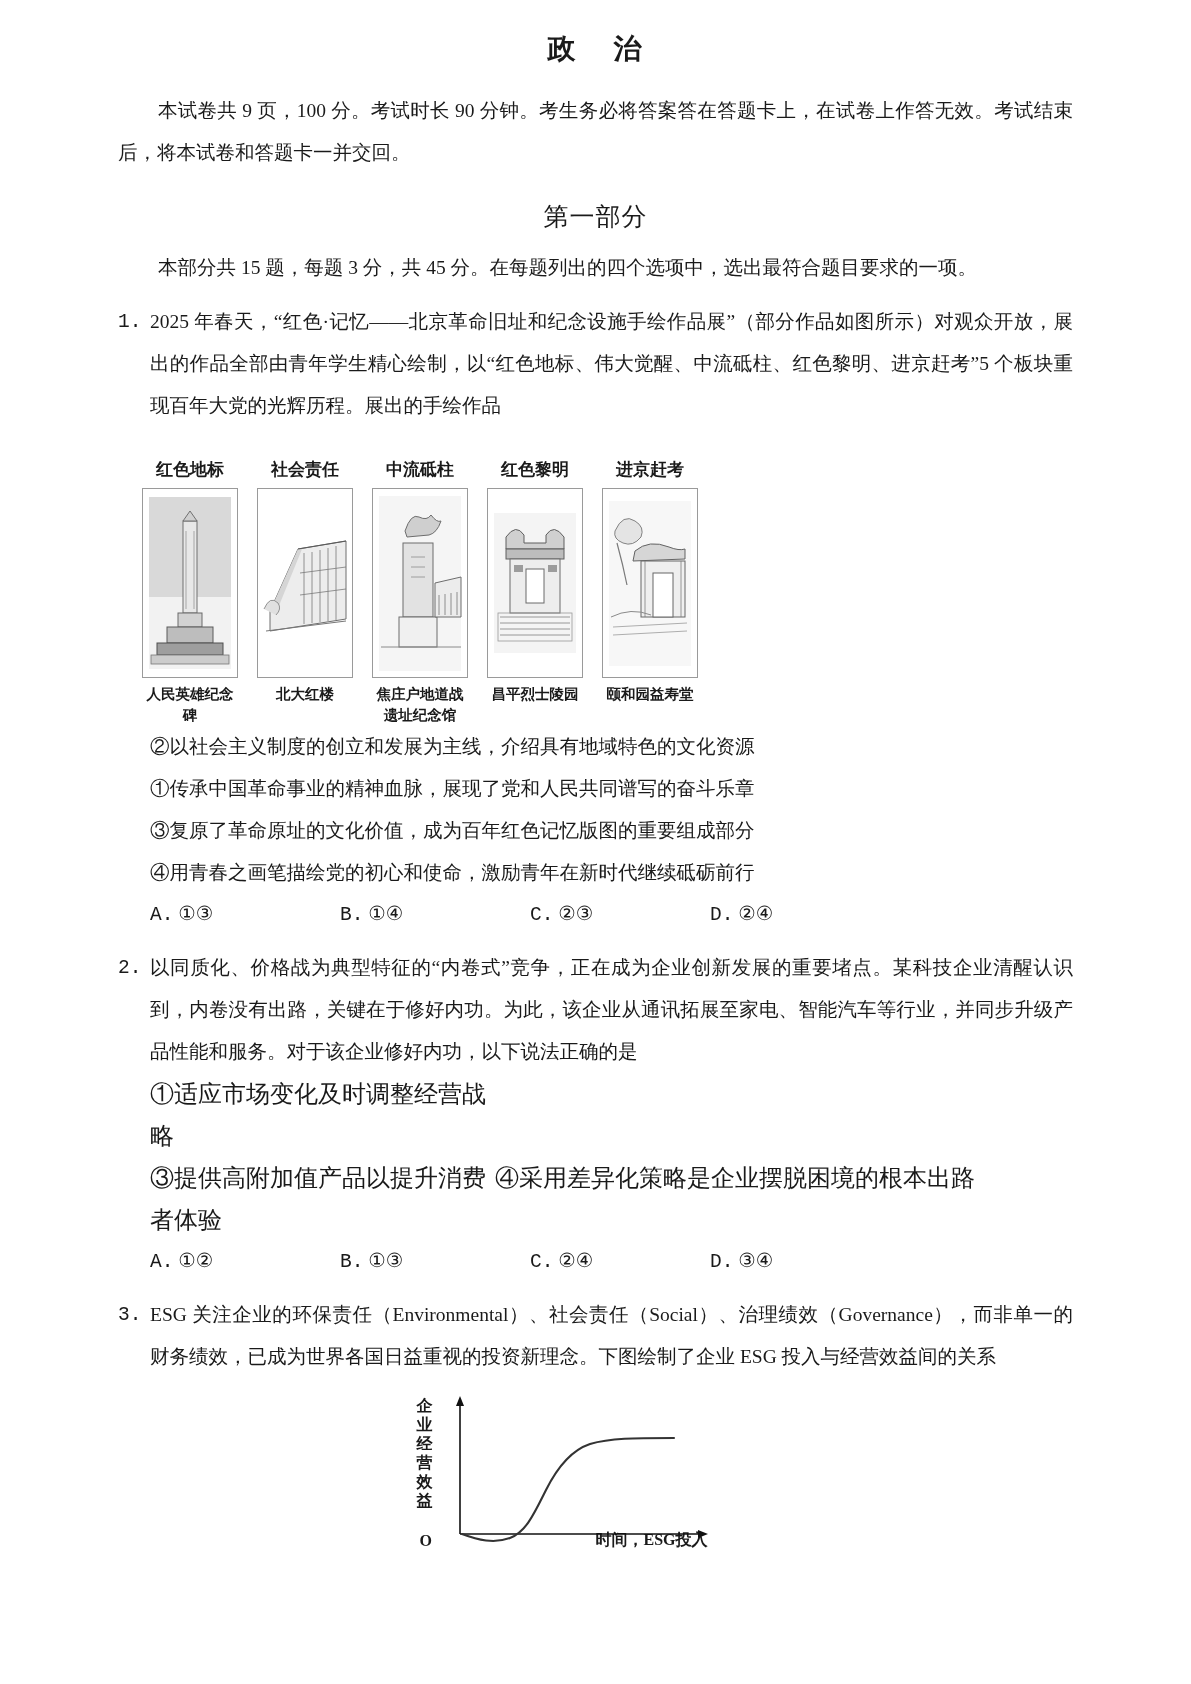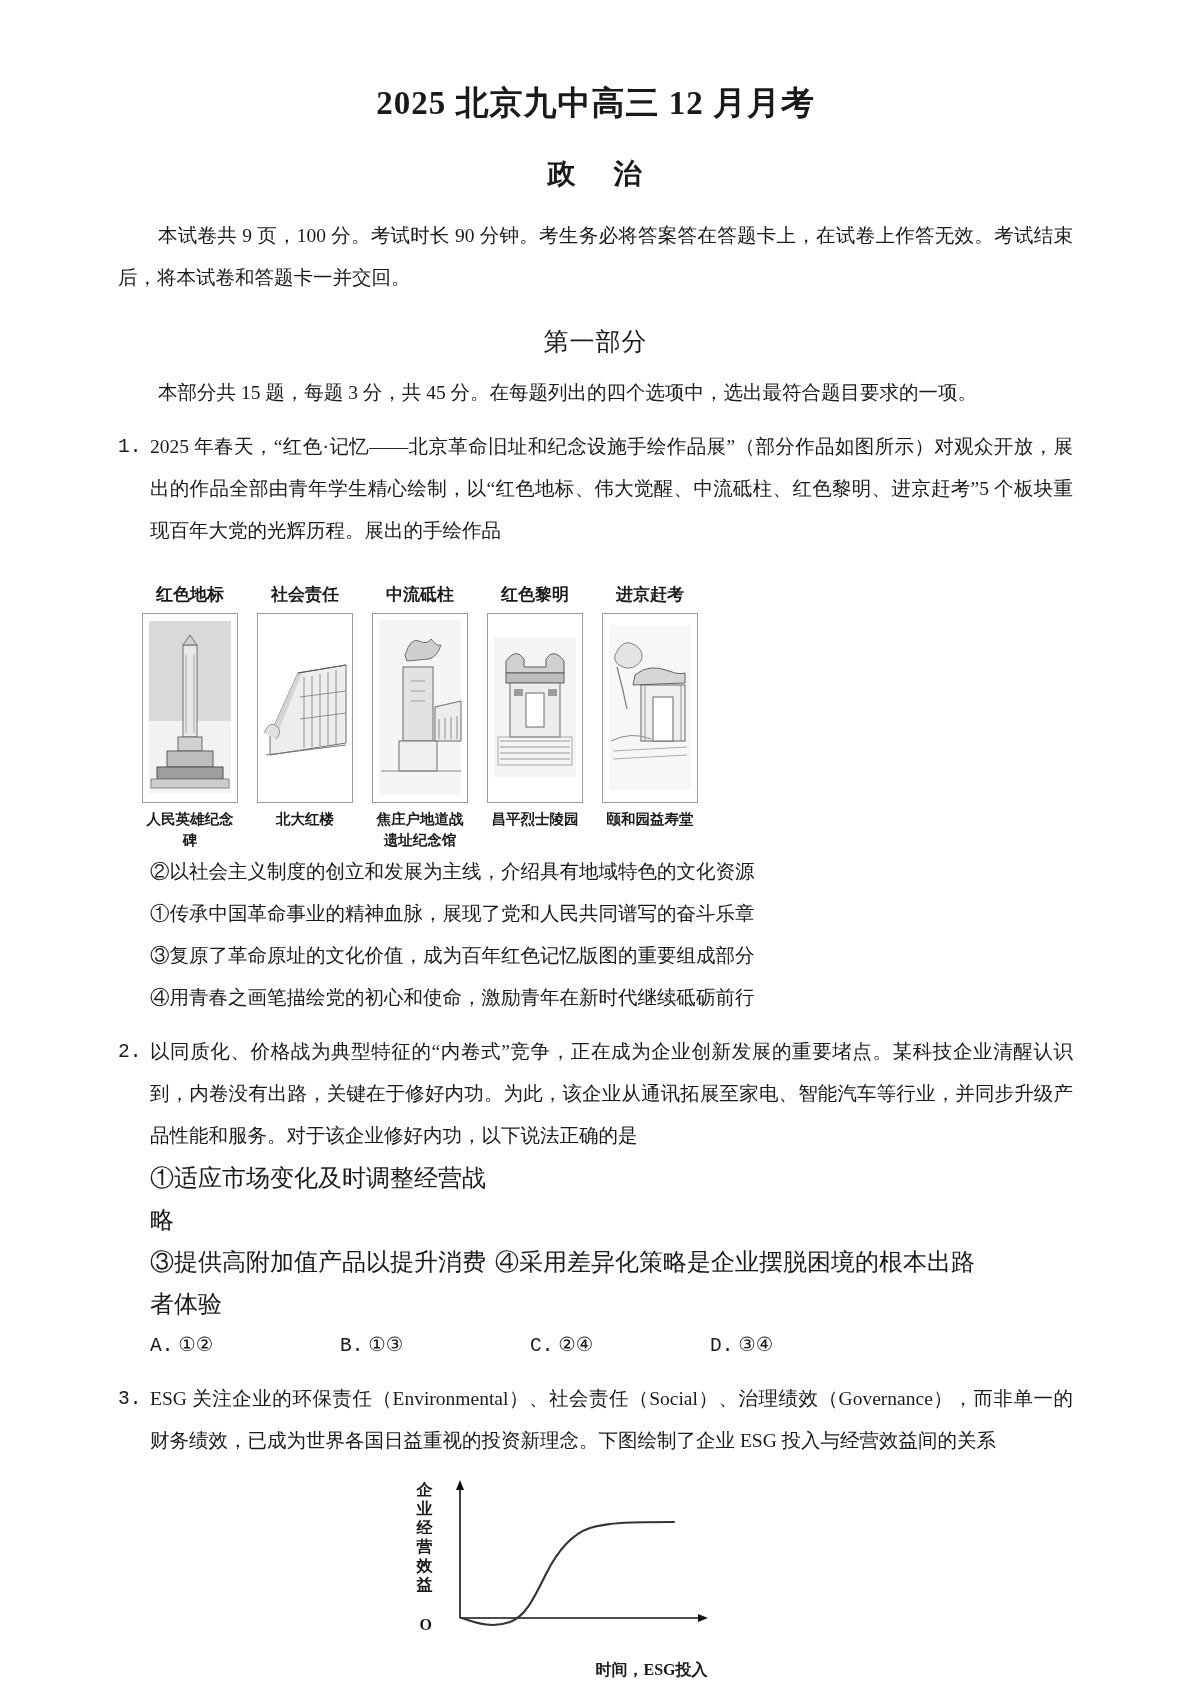--- a/index.html
+++ b/index.html
@@ -166,34 +166,32 @@
     font-size:16px;
     font-weight:bold;
   }
   .chart-xlabel{
     position:absolute;
     left:180px;
     top:126px;
     font-size:16px;
     font-weight:bold;
     white-space:nowrap;
-    margin-top:46px;
   }
   .chart-svg{
     position:absolute;
     left:22px;
     top:-10px;
   }
 </style>
 </head>
 <body>
 
 <div class="page">
 
-  <div class="doc-title">2025 北京九中高三 12 月月考</div>
 
   <div class="doc-subject">
     <span>政</span><span class="gap"></span><span>治</span>
   </div>
 
   <div class="para indent">本试卷共 9 页，100 分。考试时长 90 分钟。考生务必将答案答在答题卡上，在试卷上作答无效。考试结束后，将本试卷和答题卡一并交回。</div>
 
   <div class="section-head">第一部分</div>
 
   <div class="part-desc">本部分共 15 题，每题 3 分，共 45 分。在每题列出的四个选项中，选出最符合题目要求的一项。</div>
@@ -348,20 +346,26 @@
         <div class="gal-cap">颐和园益寿堂</div>
       </div>
     </div>
   </div>
 
   <div class="opt-line">②以社会主义制度的创立和发展为主线，介绍具有地域特色的文化资源</div>
   <div class="opt-line">①传承中国革命事业的精神血脉，展现了党和人民共同谱写的奋斗乐章</div>
   <div class="opt-line">③复原了革命原址的文化价值，成为百年红色记忆版图的重要组成部分</div>
   <div class="opt-line">④用青春之画笔描绘党的初心和使命，激励青年在新时代继续砥砺前行</div>
 
+  <div class="answers">
+    <div class="ans ans-a"><span class="letter">A.</span> <span>①③</span></div>
+    <div class="ans ans-b"><span class="letter">B.</span> <span>①④</span></div>
+    <div class="ans ans-c"><span class="letter">C.</span> <span>②③</span></div>
+    <div class="ans ans-d"><span class="letter">D.</span> <span>②④</span></div>
+  </div>
 
   <div class="question">
     <div class="q-num">2.</div>
     <div class="q-body">以同质化、价格战为典型特征的“内卷式”竞争，正在成为企业创新发展的重要堵点。某科技企业清醒认识到，内卷没有出路，关键在于修好内功。为此，该企业从通讯拓展至家电、智能汽车等行业，并同步升级产品性能和服务。对于该企业修好内功，以下说法正确的是</div>
   </div>
 
   <div class="opt-grid">
     <div class="c1">①适应市场变化及时调整经营战略</div>
   </div>
   <div class="opt-grid">

